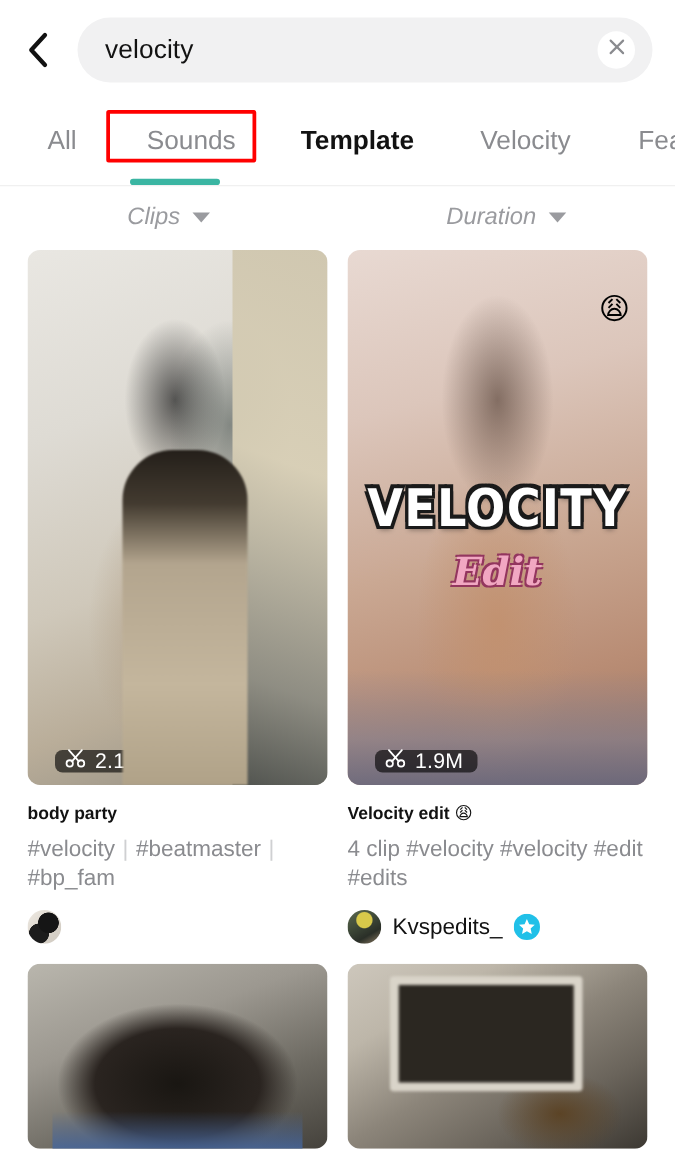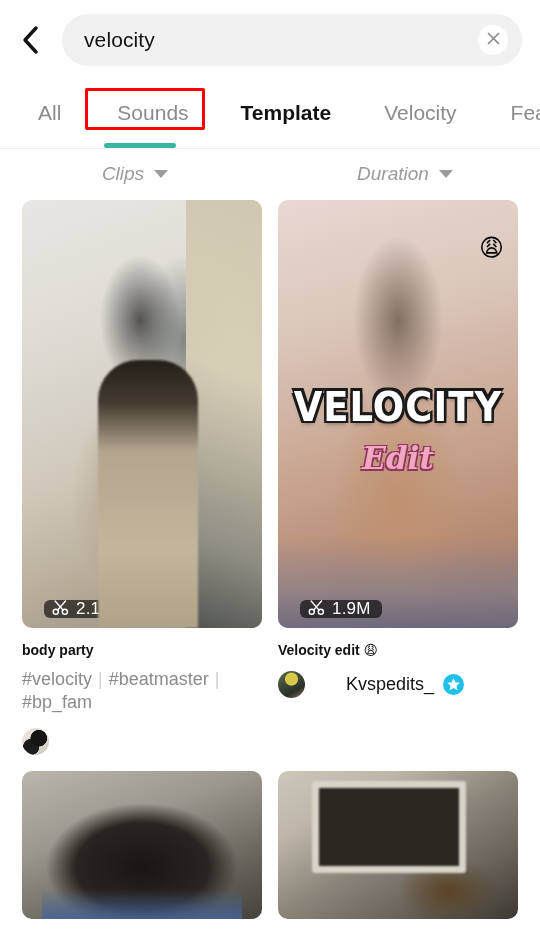--- a/index.html
+++ b/index.html
@@ -358,21 +358,20 @@
   }
   .avatar-2 {
     background:
       radial-gradient(circle at 50% 30%, #d8c94a 0 26%, rgba(216,201,74,0) 30%),
       linear-gradient(150deg, #5d6a4e 0%, #3f4a39 40%, #2a2f28 70%, #8f7e64 100%);
   }
   .author-name {
     font-size: 18px;
     color: #121212;
     white-space: nowrap;
-    margin-left: 32px;
   }
   .verified {
     width: 21px; height: 21px;
     flex: 0 0 21px;
     display: inline-flex;
     align-items: center;
     justify-content: center;
   }
 </style>
 </head>
@@ -460,20 +459,21 @@
             <svg width="17" height="17" viewBox="0 0 18 18" fill="none">
               <circle cx="4" cy="13.5" r="2.7" stroke="#fff" stroke-width="1.5"></circle>
               <circle cx="13.6" cy="13.5" r="2.7" stroke="#fff" stroke-width="1.5"></circle>
               <path d="M5.9 11.8 L14.3 2.2 M11.7 11.8 L3.3 2.2" stroke="#fff" stroke-width="1.5" stroke-linecap="round"></path>
             </svg>
           </span>
           <span class="clip-badge-text">1.9M</span>
         </div>
       </div>
       <div class="card-title">Velocity edit 😩</div>
+      <div class="card-tags">4 clip #velocity #velocity #edit #edits</div>
       <div class="card-author">
         <span class="avatar avatar-2"></span>
         <span class="author-name">Kvspedits_</span>
         <span class="verified">
           <svg width="21" height="21" viewBox="0 0 21 21">
             <circle cx="10.5" cy="10.5" r="10.5" fill="#20c0e8"></circle>
             <path d="M10.5 4.2 L12.35 8.3 L16.8 8.8 L13.5 11.8 L14.4 16.2 L10.5 14 L6.6 16.2 L7.5 11.8 L4.2 8.8 L8.65 8.3 Z" fill="#ffffff"></path>
           </svg>
         </span>
       </div>

